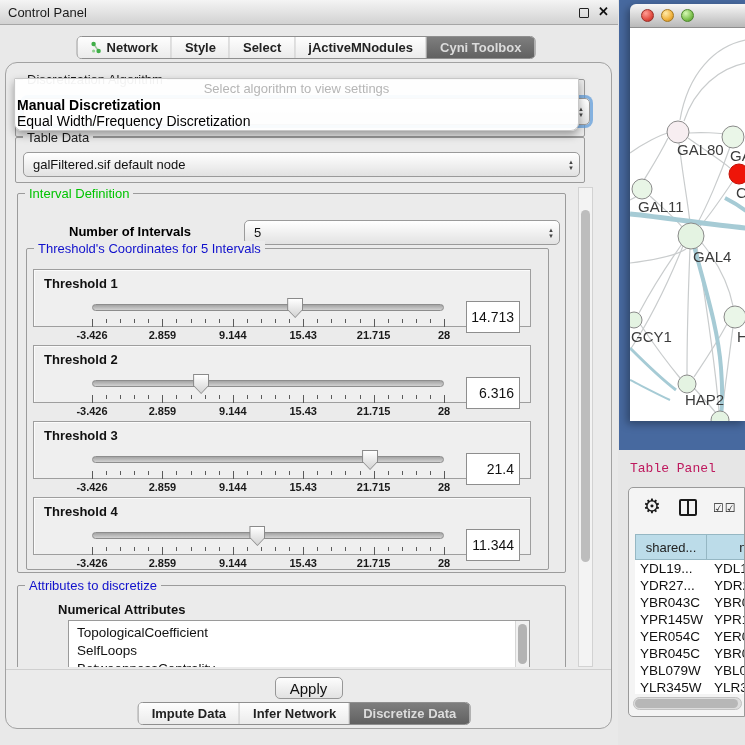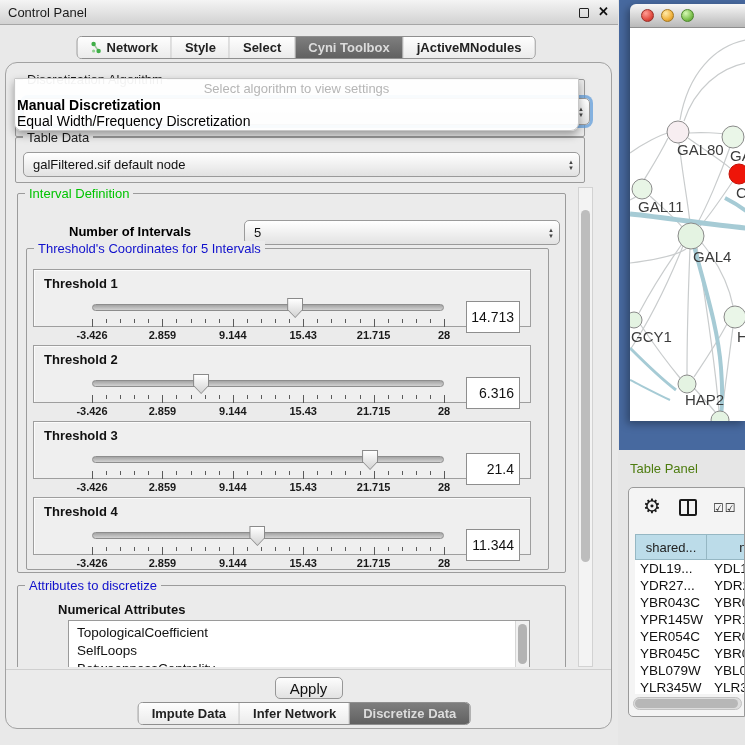--- a/index.html
+++ b/index.html
@@ -94,21 +94,21 @@
   .mac-titlebar { position:absolute; left:0; top:0; width:116px; height:24px;
     background:linear-gradient(#f7f7f7,#b9b9b9); border-bottom:1px solid #8e8e8e; }
   .light { position:absolute; top:5px; width:13px; height:13px; border-radius:50%; }
   .light.red { left:11px; background:radial-gradient(circle at 35% 30%, #ff9d94, #e24d42 60%, #a92a22); border:1px solid #992f28; }
   .light.yellow { left:31px; background:radial-gradient(circle at 35% 30%, #ffeaa9, #f0b23d 60%, #bb7f27); border:1px solid #a5781f; }
   .light.green { left:51px; background:radial-gradient(circle at 35% 30%, #d6f8b4, #7ec14f 60%, #4f8e2e); border:1px solid #4c872c; }
   .network-view { position:absolute; left:0; top:24px; width:116px; height:393px; background:#fff; }
   .net-label { font-size:15px; fill:#3c3c3c; font-family:"Liberation Sans",sans-serif; }
 
   .tp-area { position:absolute; left:0; top:450px; width:127px; height:295px; background:#e6e6e6; }
-  .tp-title { position:absolute; left:12px; top:11px; font-size:13px; color:#4d7c0f; }
+  .tp-title { position:absolute; left:12px; top:11px; font-size:13px; color:#be185d;font-family:Liberation Mono, monospace; }
   .tp-window { position:absolute; left:10px; top:37px; width:117px; height:230px; background:#f4f4f4;
     border:1px solid #9a9a9a; border-radius:5px 0 0 5px; overflow:hidden; }
   .tp-toolbar { position:absolute; left:0; top:0; width:117px; height:44px; }
   .gear { position:absolute; left:14px; top:6px; font-size:20px; color:#1a1a1a; }
   .col-icon { position:absolute; left:50px; top:11px; width:18px; height:17px; border:2px solid #1a1a1a; border-radius:2px; }
   .col-icon::after { content:""; position:absolute; left:6px; top:0; bottom:0; width:2px; background:#1a1a1a; }
   .checks { position:absolute; left:84px; top:13px; font-size:12px; color:#1a1a1a; letter-spacing:1px; white-space:nowrap; }
   .tp-header { position:absolute; left:6px; top:46px; height:26px; display:flex; }
   .tp-hcell { background:#bcdce9; border:1px solid #95b7c3; height:26px; display:flex; align-items:center; justify-content:center;
     font-size:13px; color:#222; white-space:nowrap; }
@@ -147,27 +147,27 @@
     <span class="tab-label">Network</span>
   </div>
         <div class="tab">
 
     <span class="tab-label">Style</span>
   </div>
         <div class="tab">
 
     <span class="tab-label">Select</span>
   </div>
+        <div class="tab">
+
+    <span class="tab-label">jActiveMNodules</span>
+  </div>
         <div class="tab sel">
 
     <span class="tab-label">Cyni Toolbox</span>
-  </div>
-        <div class="tab">
-
-    <span class="tab-label">jActiveMNodules</span>
   </div>
       </div>
 
     <div class="main-panel">
 
       <div class="group" style="left:9px; top:16px; width:570px; height:58px;">
         <span class="group-title">Discretization Algorithm</span>
       </div>
       <div class="combo alg-combo">
         <span class="combo-text"></span>

